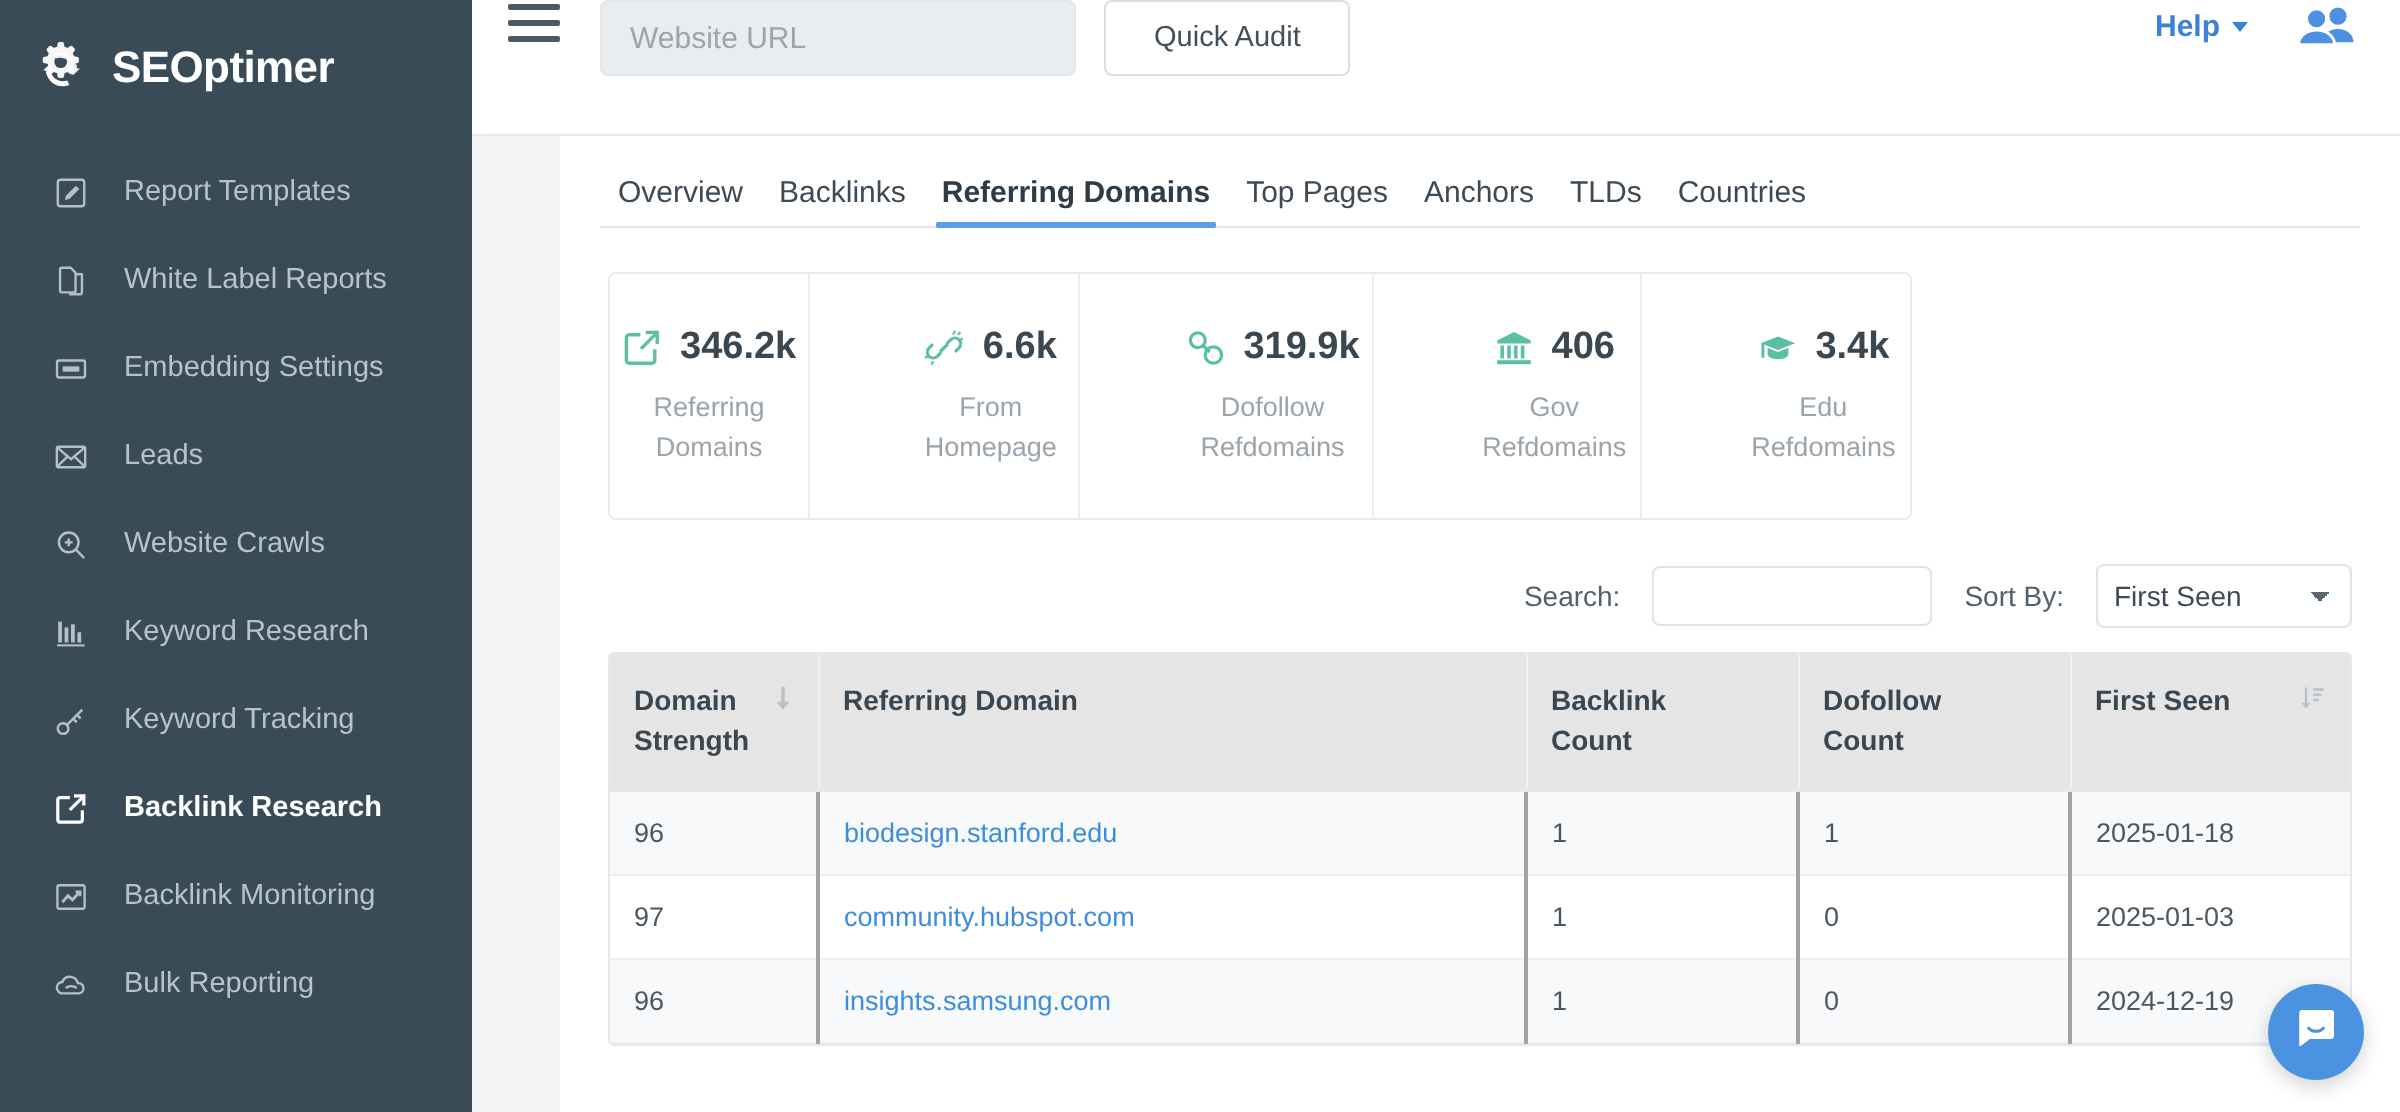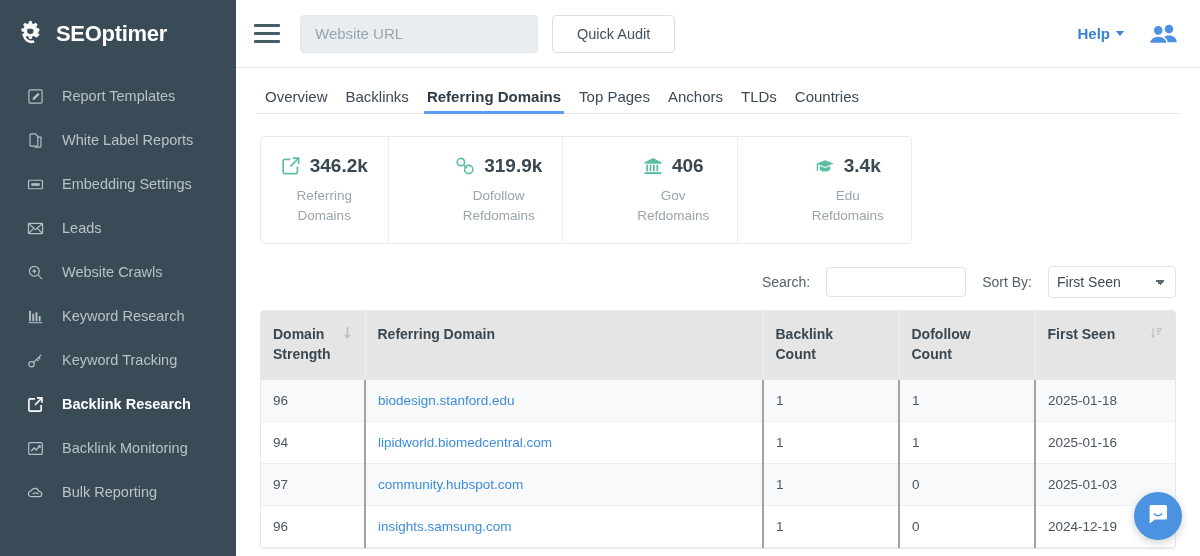--- a/index.html
+++ b/index.html
@@ -80,21 +80,21 @@
     min-width: 0;
   }
 
   
   .topbar {
     height: 68px;
     flex: 0 0 68px;
     background: #ffffff;
     border-bottom: 1px solid #e7eaee;
     display: flex;
-    align-items: center;
+    align-items: flex-start;
     padding: 0 22px 0 18px;
     gap: 0;
   }
   .hamburger {
     width: 26px; height: 22px;
     display: flex; flex-direction: column; justify-content: center; gap: 5px;
     cursor: pointer;
     margin-right: 20px;
   }
   .hamburger span {
@@ -148,20 +148,21 @@
   }
   .users-icon { color: #4c90e2; cursor: pointer; display: flex; }
 
   
   .content {
     flex: 1 1 auto;
     background: #ffffff;
     padding: 0 24px;
     overflow: hidden;
     position: relative;
+    margin-left: 44px;
   }
 
   
   .tabs {
     display: flex;
     align-items: flex-end;
     gap: 0;
     height: 46px;
     border-bottom: 1px solid #e6e9ec;
     padding-top: 10px;
@@ -185,21 +186,21 @@
     background: #5b9bf0;
     border-radius: 1px;
   }
 
   
   .stats-wrap { padding-top: 22px; }
   .stats {
     border: 1px solid #e9ecef;
     border-radius: 4px;
     display: flex;
-    height: 108px;
+    height: 124px;
     background: #fff;
     max-width: 652px;
     gap: 47px;
   }
   .stat {
     flex: 1 1 0;
     display: flex;
     flex-direction: column;
     align-items: center;
     justify-content: center;
@@ -507,20 +508,37 @@
                   <path d="M17.2 2.7L9.5 10.4"></path>
                 </svg>
               </span>
               <span class="stat-val">346.2k</span>
             </div>
             <div class="stat-label">
               <span>Referring</span><br><span>Domains</span>
             </div>
           </div>
 
+          <div class="stat">
+            <div class="stat-top">
+              <span class="stat-icon">
+                <svg viewBox="0 0 20 20" width="20" height="20" fill="none" stroke="currentColor" stroke-width="1.6">
+                  <path d="M8.6 12.2l-2 2a2.9 2.9 0 0 1-4.1-4.1l2-2"></path>
+                  <path d="M11.4 7.8l2-2a2.9 2.9 0 0 1 4.1 4.1l-2 2"></path>
+                  <path d="M8 11.9l3.9-3.9"></path>
+                  <path d="M14.6 3.3l.9-1.9M17.6 6.1l1.9-.8M16.8 3.4l1.4-1.3" stroke-width="1.3" opacity="0.85"></path>
+                  <path d="M4.6 16.6l-.9 1.8M2.2 14.1l-1.8.8" stroke-width="1.3" opacity="0.85"></path>
+                </svg>
+              </span>
+              <span class="stat-val">6.6k</span>
+            </div>
+            <div class="stat-label">
+              <span>From</span><br><span>Homepage</span>
+            </div>
+          </div>
 
           <div class="stat">
             <div class="stat-top">
               <span class="stat-icon">
                 <svg viewBox="0 0 20 20" width="20" height="20" fill="none" stroke="currentColor" stroke-width="1.6">
                   <rect x="2.2" y="2.4" width="7.4" height="7.4" rx="3.7" transform="rotate(-8 5.9 6.1)"></rect>
                   <rect x="9.6" y="9.4" width="8.2" height="8.2" rx="4.1"></rect>
                   <path d="M8.2 8.4l3.6 3.6"></path>
                 </svg>
               </span>
@@ -633,29 +651,20 @@
             <tr>
               <td>96</td>
               <td>
                 <a class="dom-link">biodesign.stanford.edu</a>
               </td>
               <td>1</td>
               <td>1</td>
               <td>2025-01-18</td>
             </tr>
 
-            <tr>
-              <td>94</td>
-              <td>
-                <a class="dom-link">lipidworld.biomedcentral.com</a>
-              </td>
-              <td>1</td>
-              <td>1</td>
-              <td>2025-01-16</td>
-            </tr>
 
             <tr>
               <td>97</td>
               <td>
                 <a class="dom-link">community.hubspot.com</a>
               </td>
               <td>1</td>
               <td>0</td>
               <td>2025-01-03</td>
             </tr>

